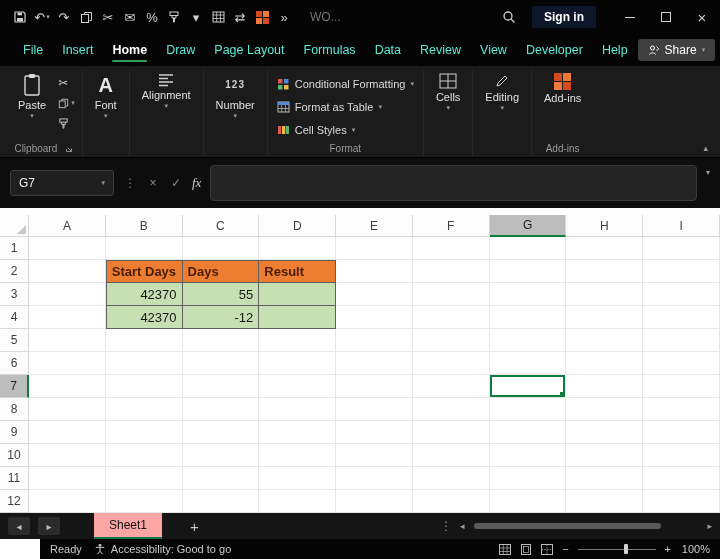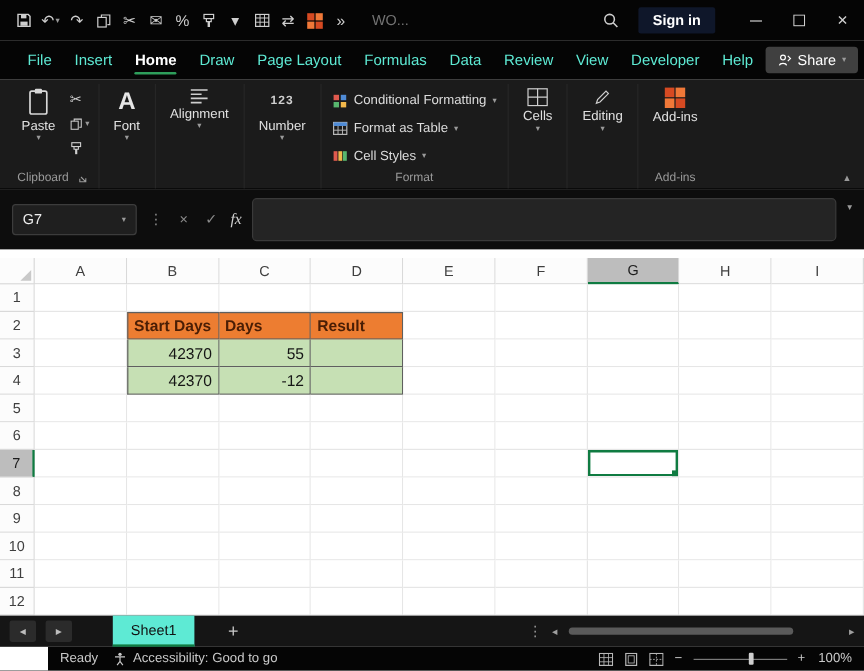--- a/index.html
+++ b/index.html
@@ -94,21 +94,21 @@
   .bt{border-top:1px solid #5f5f5f;}
   .cell.active{box-shadow:inset 0 0 0 2px #0f7b41;position:relative;}
   .cell.active::after{content:'';position:absolute;right:0;bottom:0;width:5px;height:5px;
                       background:#0f7b41;}
 
   
   .tabbar{flex:0 0 26px;background:#151515;display:flex;align-items:center;
           padding:0 8px;gap:8px;}
   .tab-nav{width:22px;height:18px;background:#2b2b2b;border-radius:2px;color:#bdbdbd;
            display:flex;align-items:center;justify-content:center;font-size:10px;}
-  .sheet-tab{background:#5eead4;color:#111;font-size:12px;height:100%;display:flex;
+  .sheet-tab{background:#fca5a5;color:#111;font-size:12px;height:100%;display:flex;
              align-items:center;padding:0 15px;border-bottom:2px solid #0f7b41;margin-left:26px;}
   .tab-add{color:#c8c8c8;font-size:15px;margin-left:20px;}
   .tab-dots{color:#9a9a9a;margin-left:auto;font-size:12px;}
   .hscroll{display:flex;align-items:center;gap:5px;width:252px;}
   .scroll-arrow{color:#9f9f9f;font-size:9px;}
   .scroll-track{flex:1;height:8px;position:relative;}
   .scroll-thumb{position:absolute;left:2%;width:80%;top:1px;height:6px;background:#5a5a5a;
                 border-radius:3px;}
 
   

